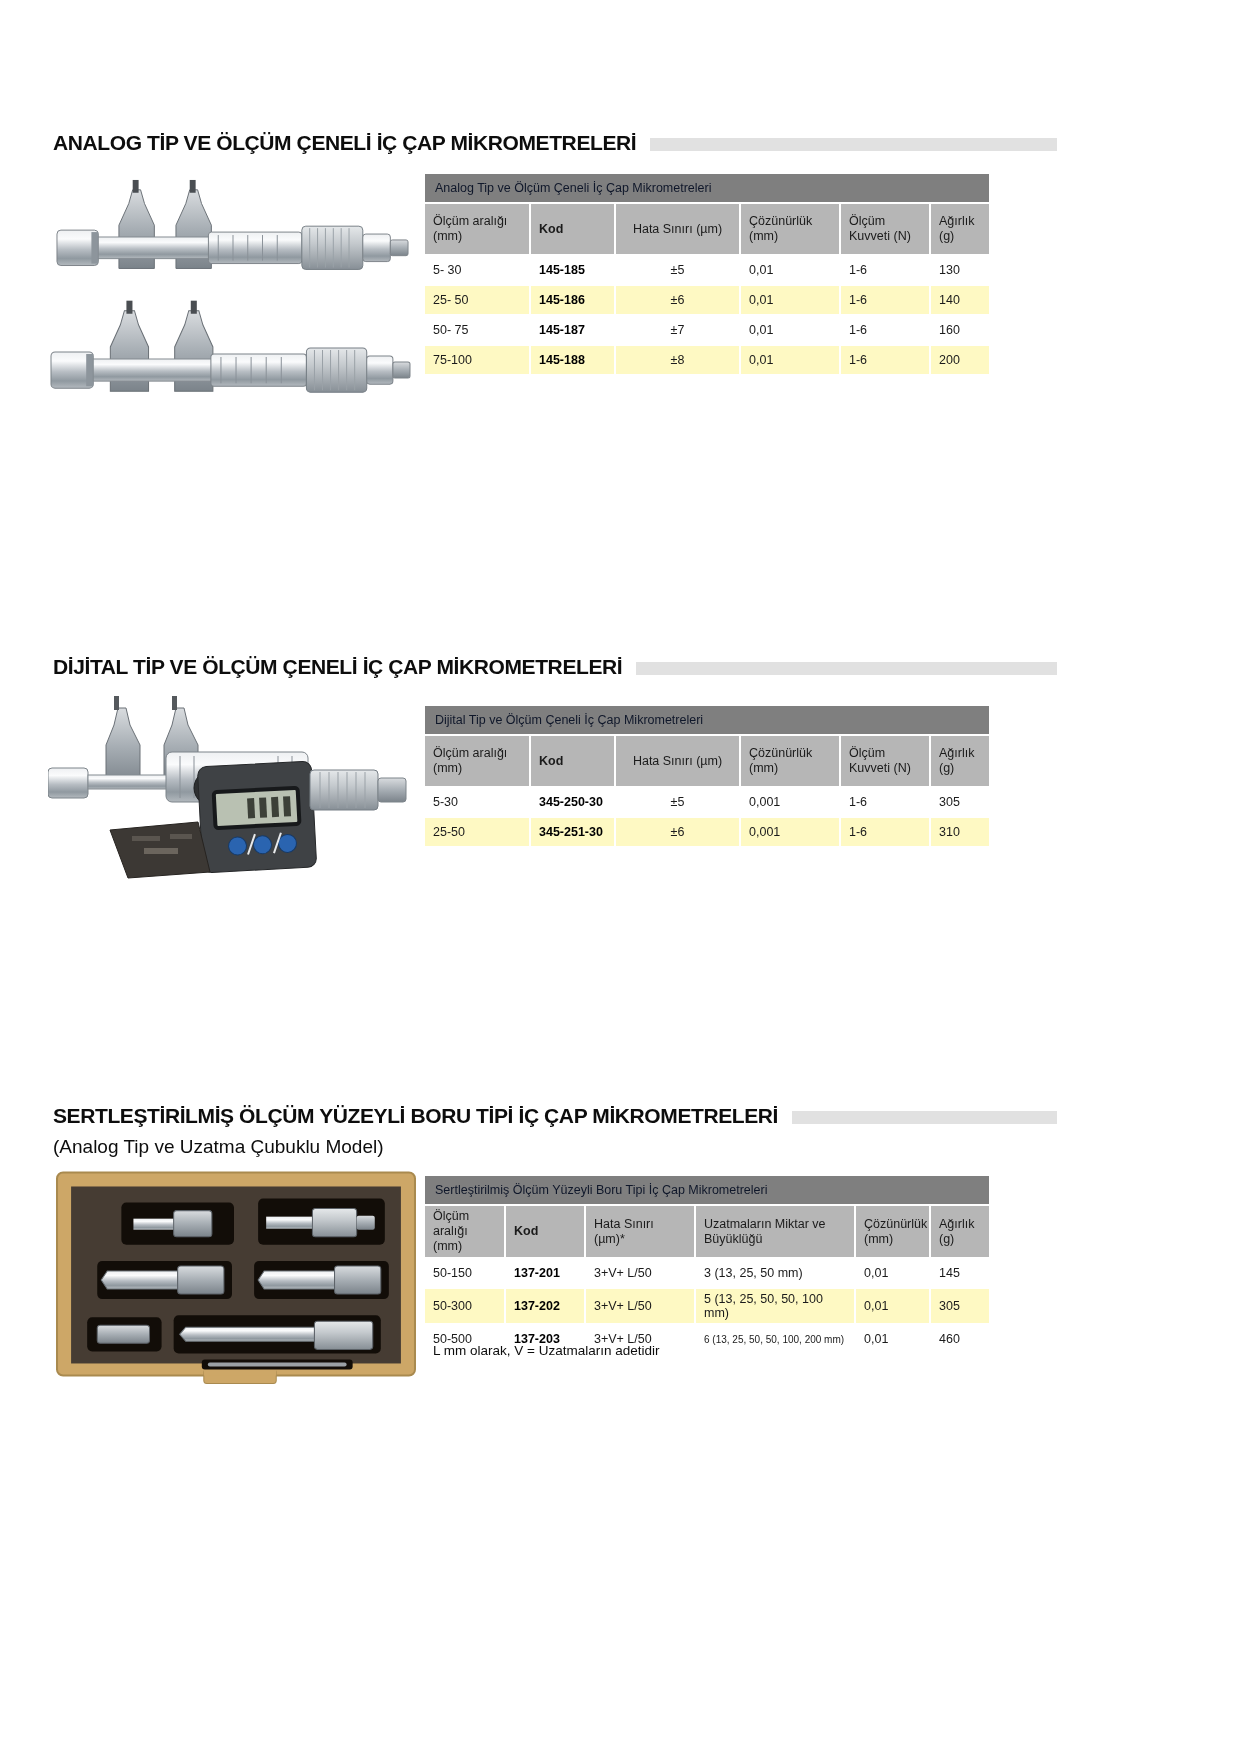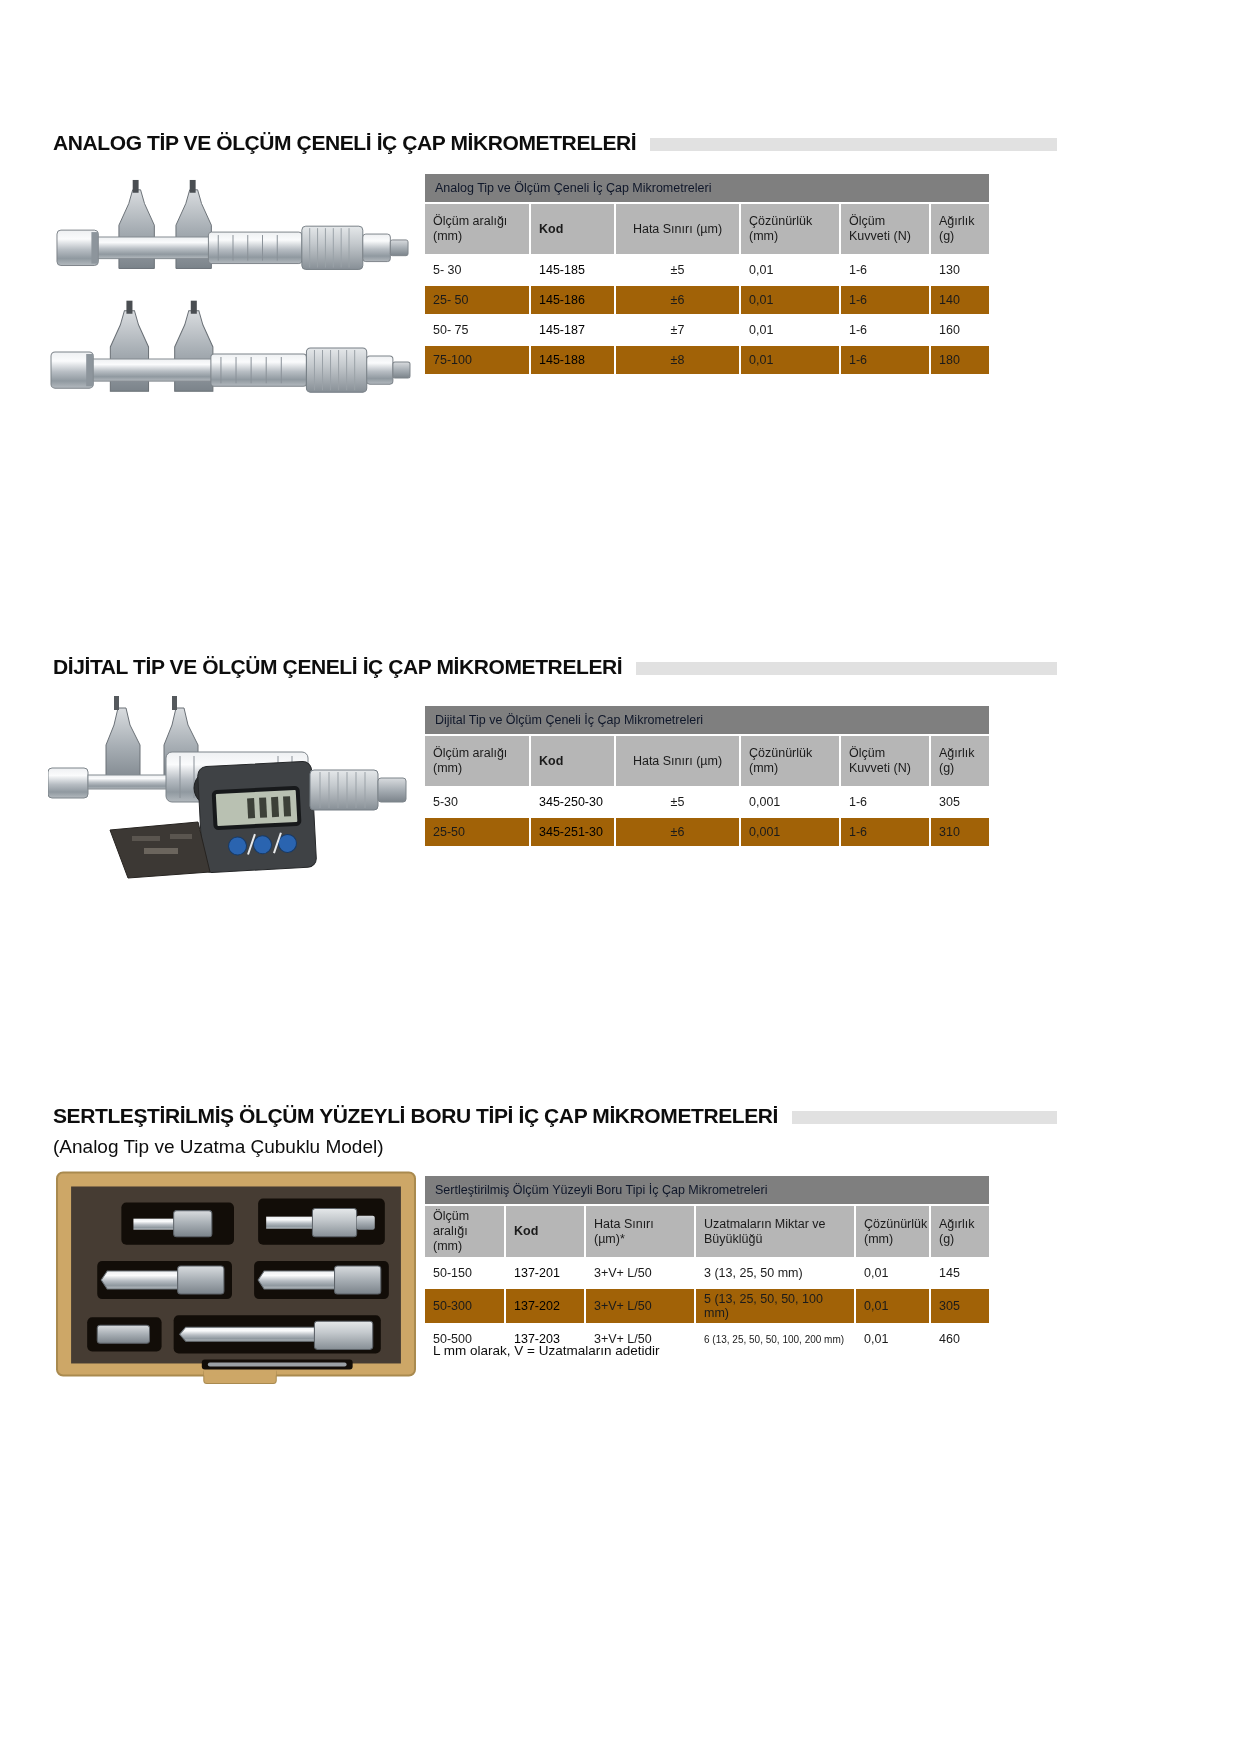--- a/index.html
+++ b/index.html
@@ -14,22 +14,22 @@
   .subtitle{position:absolute;left:53px;font-size:19px;color:#0d0d0d;}
 
   table.spec{position:absolute;border-collapse:collapse;table-layout:fixed;
              font-size:12.5px;color:#1b1b1b;}
   .spec th,.spec td{font-weight:normal;text-align:left;padding:3px 8px;
                     border-right:2px solid #fff;border-bottom:2px solid #fff;
                     vertical-align:middle;overflow:hidden;}
   .spec tr.title-row th{background:#7f7f7f;color:#0f172a;height:22px;padding:3px 10px;}
   .spec tr.head-row th{background:#b6b6b6;height:44px;line-height:1.2;}
   .spec tbody td{height:22px;background:#fff;}
-  .spec tbody tr.alt td{background:#a16207;}
-  .spec td.kod{font-weight:normal;color:#000;}
+  .spec tbody tr.alt td{background:#fef9c3;}
+  .spec td.kod{font-weight:bold;color:#000;}
   .spec .center{text-align:center;}
 
   .figure{position:absolute;}
   .footnote{position:absolute;font-size:13.5px;color:#0d0d0d;}
 </style>
 </head>
 <body>
 
 <div class="page">
 
@@ -160,21 +160,21 @@
         <td>0,01</td>
         <td>1-6</td>
         <td>160</td>
       </tr>
       <tr class="alt">
         <td>75-100</td>
         <td class="kod">145-188</td>
         <td class="center">±8</td>
         <td>0,01</td>
         <td>1-6</td>
-        <td>180</td>
+        <td>200</td>
       </tr>
     </tbody>
   </table>
 
   <div class="heading-row" style="top:655px">
     <h2>DİJİTAL TİP VE ÖLÇÜM ÇENELİ İÇ ÇAP MİKROMETRELERİ</h2>
     <div class="heading-bar"></div>
   </div>
 
   <div class="figure" style="left:48px;top:690px">

